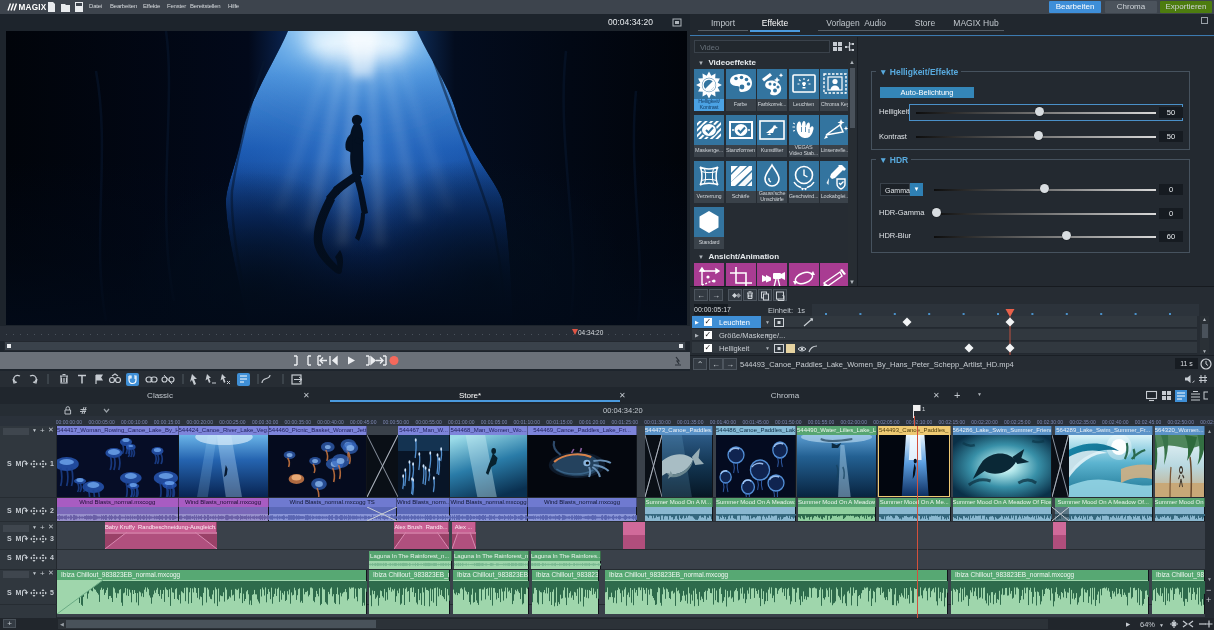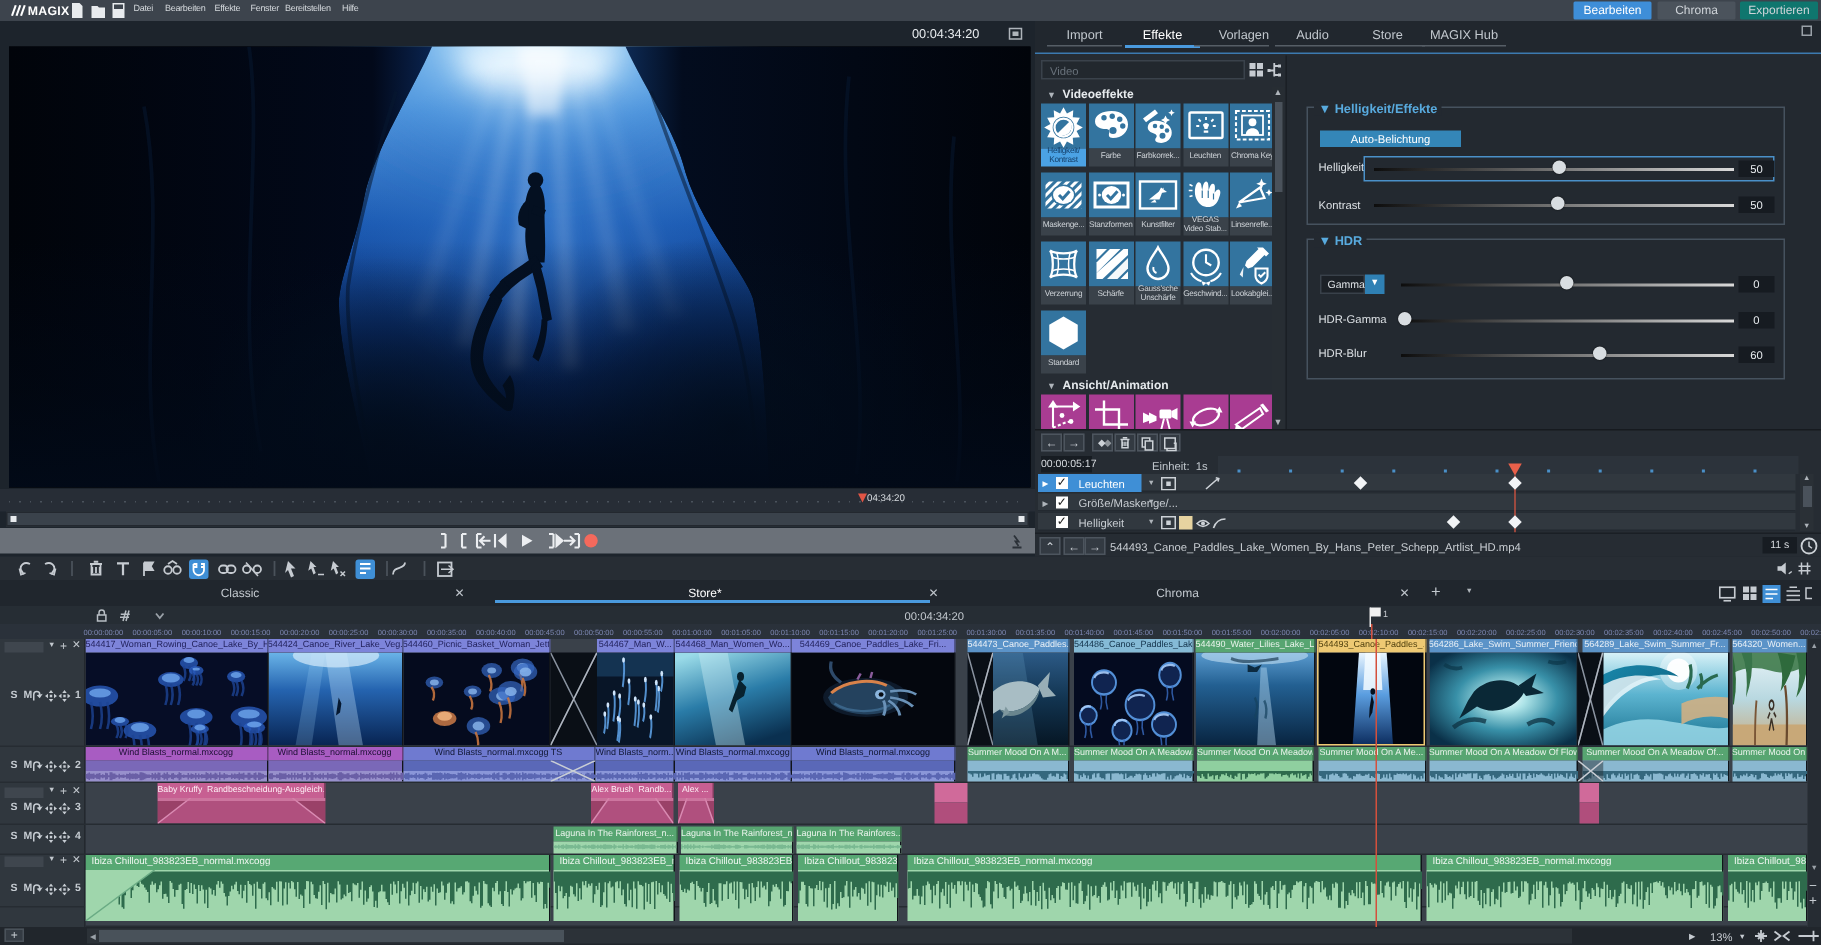--- a/index.html
+++ b/index.html
@@ -71,21 +71,21 @@
       </g>
     </svg>
     <span class="mi" style="left:89px">Datei</span>
     <span class="mi" style="left:110px">Bearbeiten</span>
     <span class="mi" style="left:143px">Effekte</span>
     <span class="mi" style="left:167px">Fenster</span>
     <span class="mi" style="left:190px">Bereitstellen</span>
     <span class="mi" style="left:228px">Hilfe</span>
     <div class="mbtn" style="left:1049px;width:52px;background:#3e8ed8;">Bearbeiten</div>
     <div class="mbtn" style="left:1105px;width:52px;background:#4b535c;color:#cfd4d9;">Chroma</div>
-    <div class="mbtn" style="left:1160px;width:52px;background:#0f766e;color:#cfd4d9;">Exportieren</div>
+    <div class="mbtn" style="left:1160px;width:52px;background:#4d7c0f;color:#cfd4d9;">Exportieren</div>
   </div>
   <div class="abs" id="pvpanel">
     <div style="position:absolute;left:608px;top:3px;width:52px;font-size:8.5px;color:#e8ecef;">00:04:34:20</div>
     <svg class="abs" style="left:672px;top:4px" width="10" height="9">
         <rect x="1" y="1" width="8" height="7" fill="none" stroke="#aeb4ba"></rect>
         <rect x="3" y="3" width="4" height="3" fill="#aeb4ba"></rect>
       </svg>
     <div id="video">
       <svg width="681" height="294" viewBox="0 0 681 294">
         <defs>
@@ -239,21 +239,21 @@
           <rect x="292" y="4" width="9" height="9"></rect>
             <path d="M294,8.5 h8 m-3,-2.5 l3,2.5 -3,2.5" stroke-width="1"></path>
         </g>
       </svg>
     </div>
   </div>
   <div class="abs" id="rpanel">
     <div id="rtabs">
       <div class="rtab" style="left:8px;width:50px;">Import<i></i></div>
       <div class="rtab" style="left:60px;width:50px;color:#fff;">Effekte<i style="background:#4a9ade;height:2px;"></i></div>
-      <div class="rtab" style="left:106px;width:50px;text-align:right;">Vorlagen<i></i></div>
+      <div class="rtab" style="left:128px;width:50px;">Vorlagen<i></i></div>
       <div class="rtab" style="left:160px;width:50px;">Audio<i></i></div>
       <div class="rtab" style="left:210px;width:50px;">Store<i></i></div>
       <div class="rtab" style="left:258px;width:56px;">MAGIX Hub<i></i></div>
       <div style="position:absolute;right:6px;top:3px;width:7px;height:7px;border:1px solid #9aa1a8;"></div>
     </div>
     <div id="browser">
       <div style="position:absolute;left:4px;top:3px;width:136px;height:13px;background:#22282e;border:1px solid #3a424b;color:#69727b;font-size:7.5px;padding:2px 0 0 5px;">Video</div>
       <svg class="abs" style="left:142px;top:4px" width="11" height="11">
           <g fill="#c6cbd1">
             <rect x="1" y="1" width="4" height="4"></rect>
@@ -1398,21 +1398,21 @@
           <div style="position:absolute;top:169px;left:1px;font-size:9px;color:#c6cbd1;">+</div>
         </div>
 </div>
 <div style="position:absolute;left:0;top:231px;width:1214px;height:12px;background:#21262c;">
 <div style="position:absolute;left:3px;top:1px;width:13px;height:9px;background:#343b43;border:1px solid #4a525a;color:#c6cbd1;font-size:8px;text-align:center;line-height:8px;">+</div>
 <div style="position:absolute;left:58px;top:1px;width:990px;height:10px;background:#2c3238;">
           <span style="position:absolute;left:2px;top:1.5px;font-size:5px;color:#9aa1a8;">◀</span>
           <div style="position:absolute;left:8px;top:1px;width:310px;height:8px;background:#49525a;"></div>
         </div>
 <span style="position:absolute;left:1126px;top:3px;font-size:5.5px;color:#c6cbd1;">▶</span>
-<span style="position:absolute;left:1140px;top:2px;font-size:7.5px;color:#c6cbd1;">13%</span>
+<span style="position:absolute;left:1140px;top:2px;font-size:7.5px;color:#c6cbd1;">64%</span>
 <span style="position:absolute;left:1159px;top:3.5px;font-size:5px;color:#c6cbd1;">▼</span>
 <svg style="position:absolute;left:1169px;top:1px" width="45" height="10">
           <g stroke="#c6cbd1" stroke-width="1.2" fill="none">
             <path d="M5,1 v8 M1,5 h8 M3,3 l4,4 M7,3 l-4,4"></path>
             <path d="M14,2 l4,3 -4,3 M24,2 l-4,3 4,3"></path>
             <path d="M30,5 h7"></path>
             <path d="M40,1.5 v7 M36.5,5 h7"></path>
           </g>
         </svg>
 </div>

